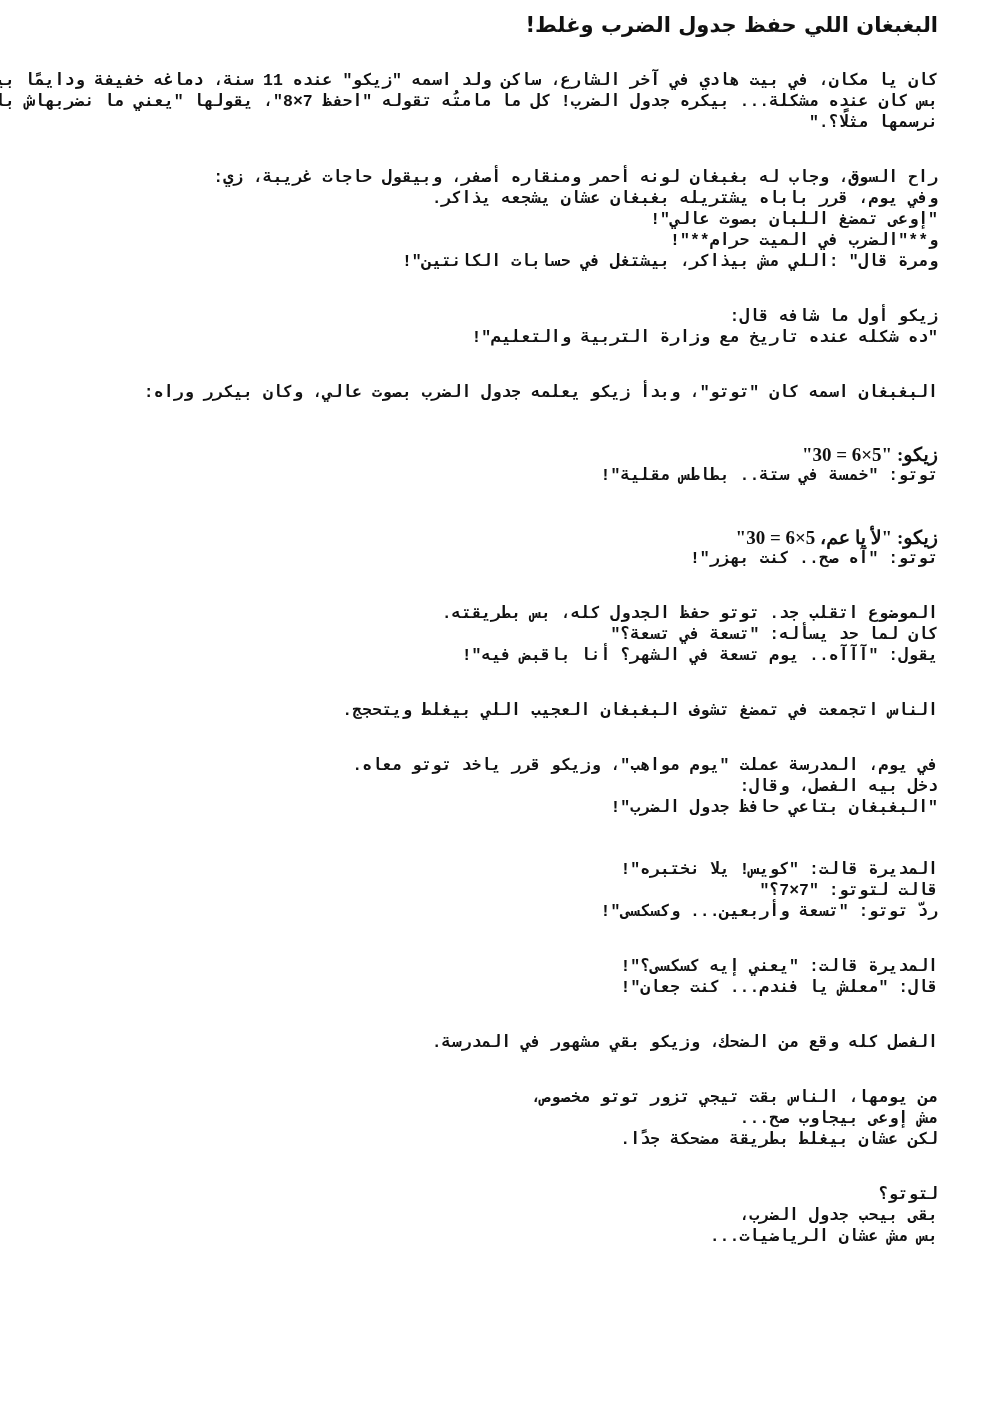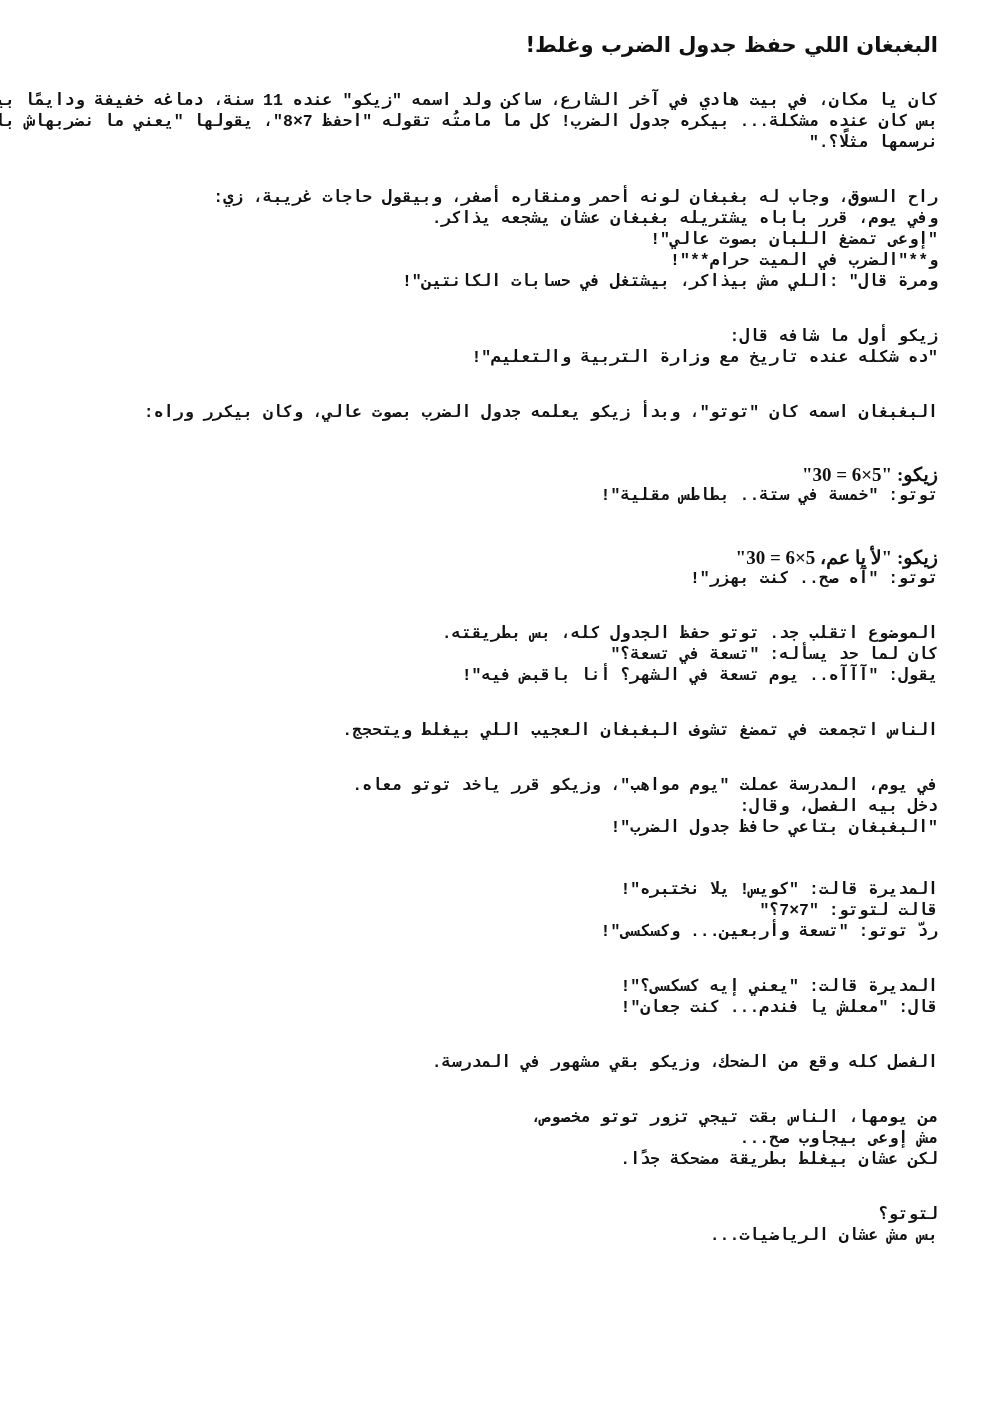--- a/index.html
+++ b/index.html
@@ -2,21 +2,20 @@
 <html><head>
 <meta charset="utf-8">
 <style>
   html, body { margin: 0; padding: 0; background: #ffffff; }
   body { width: 1000px; height: 1421px; overflow: hidden; position: relative; }
   .doc {
     position: absolute; right: 62px; top: 8px; width: 900px;
     direction: rtl; text-align: right;
     font-family: "DejaVu Sans", "Liberation Sans", sans-serif;
     color: #111111;
-    margin-top: 20px;
   }
   .title {
     font-size: 21px; font-weight: bold; line-height: 34px;
     margin: 0 0 28px 0;
   }
   .para { margin: 0; }
   .line {
     font-size: 16.5px; font-weight: bold; line-height: 21px;
     white-space: nowrap; display: block; font-family: Liberation Mono, monospace;
   }
@@ -108,15 +107,16 @@
 
   <div class="para">
     <span class="line">من يومها، الناس بقت تيجي تزور توتو مخصوص،</span>
     <span class="line">مش إوعى بيجاوب صح...</span>
     <span class="line">لكن عشان بيغلط بطريقة مضحكة جدًا.</span>
   </div>
   <div class="gap"></div>
 
   <div class="para">
     <span class="line">لتوتو؟</span>
+    <span class="line">بقى بيحب جدول الضرب،</span>
     <span class="line">بس مش عشان الرياضيات...</span>
   </div>
 </div>
 
 </body></html>

